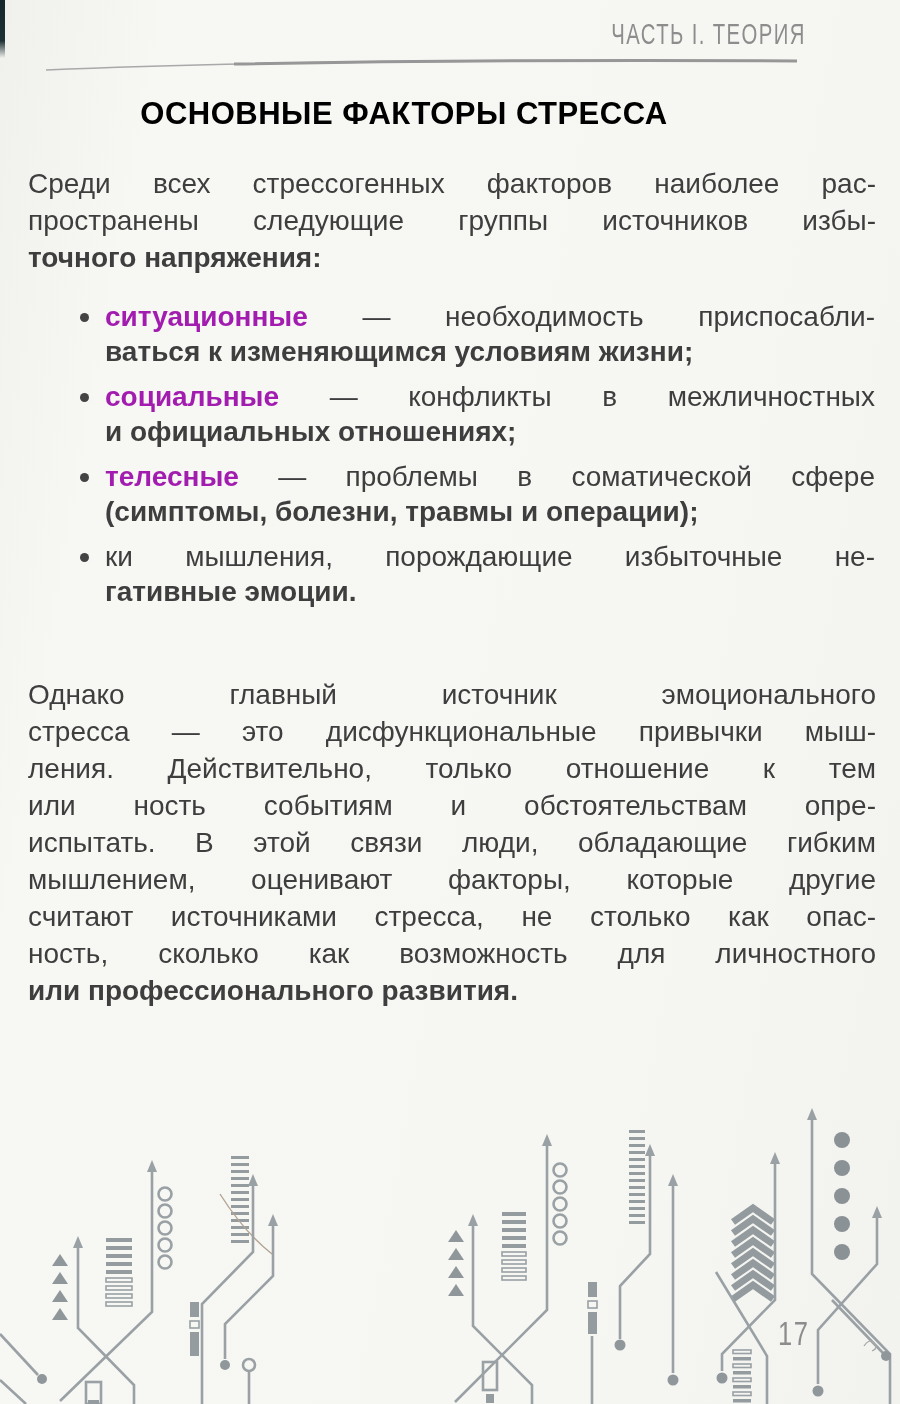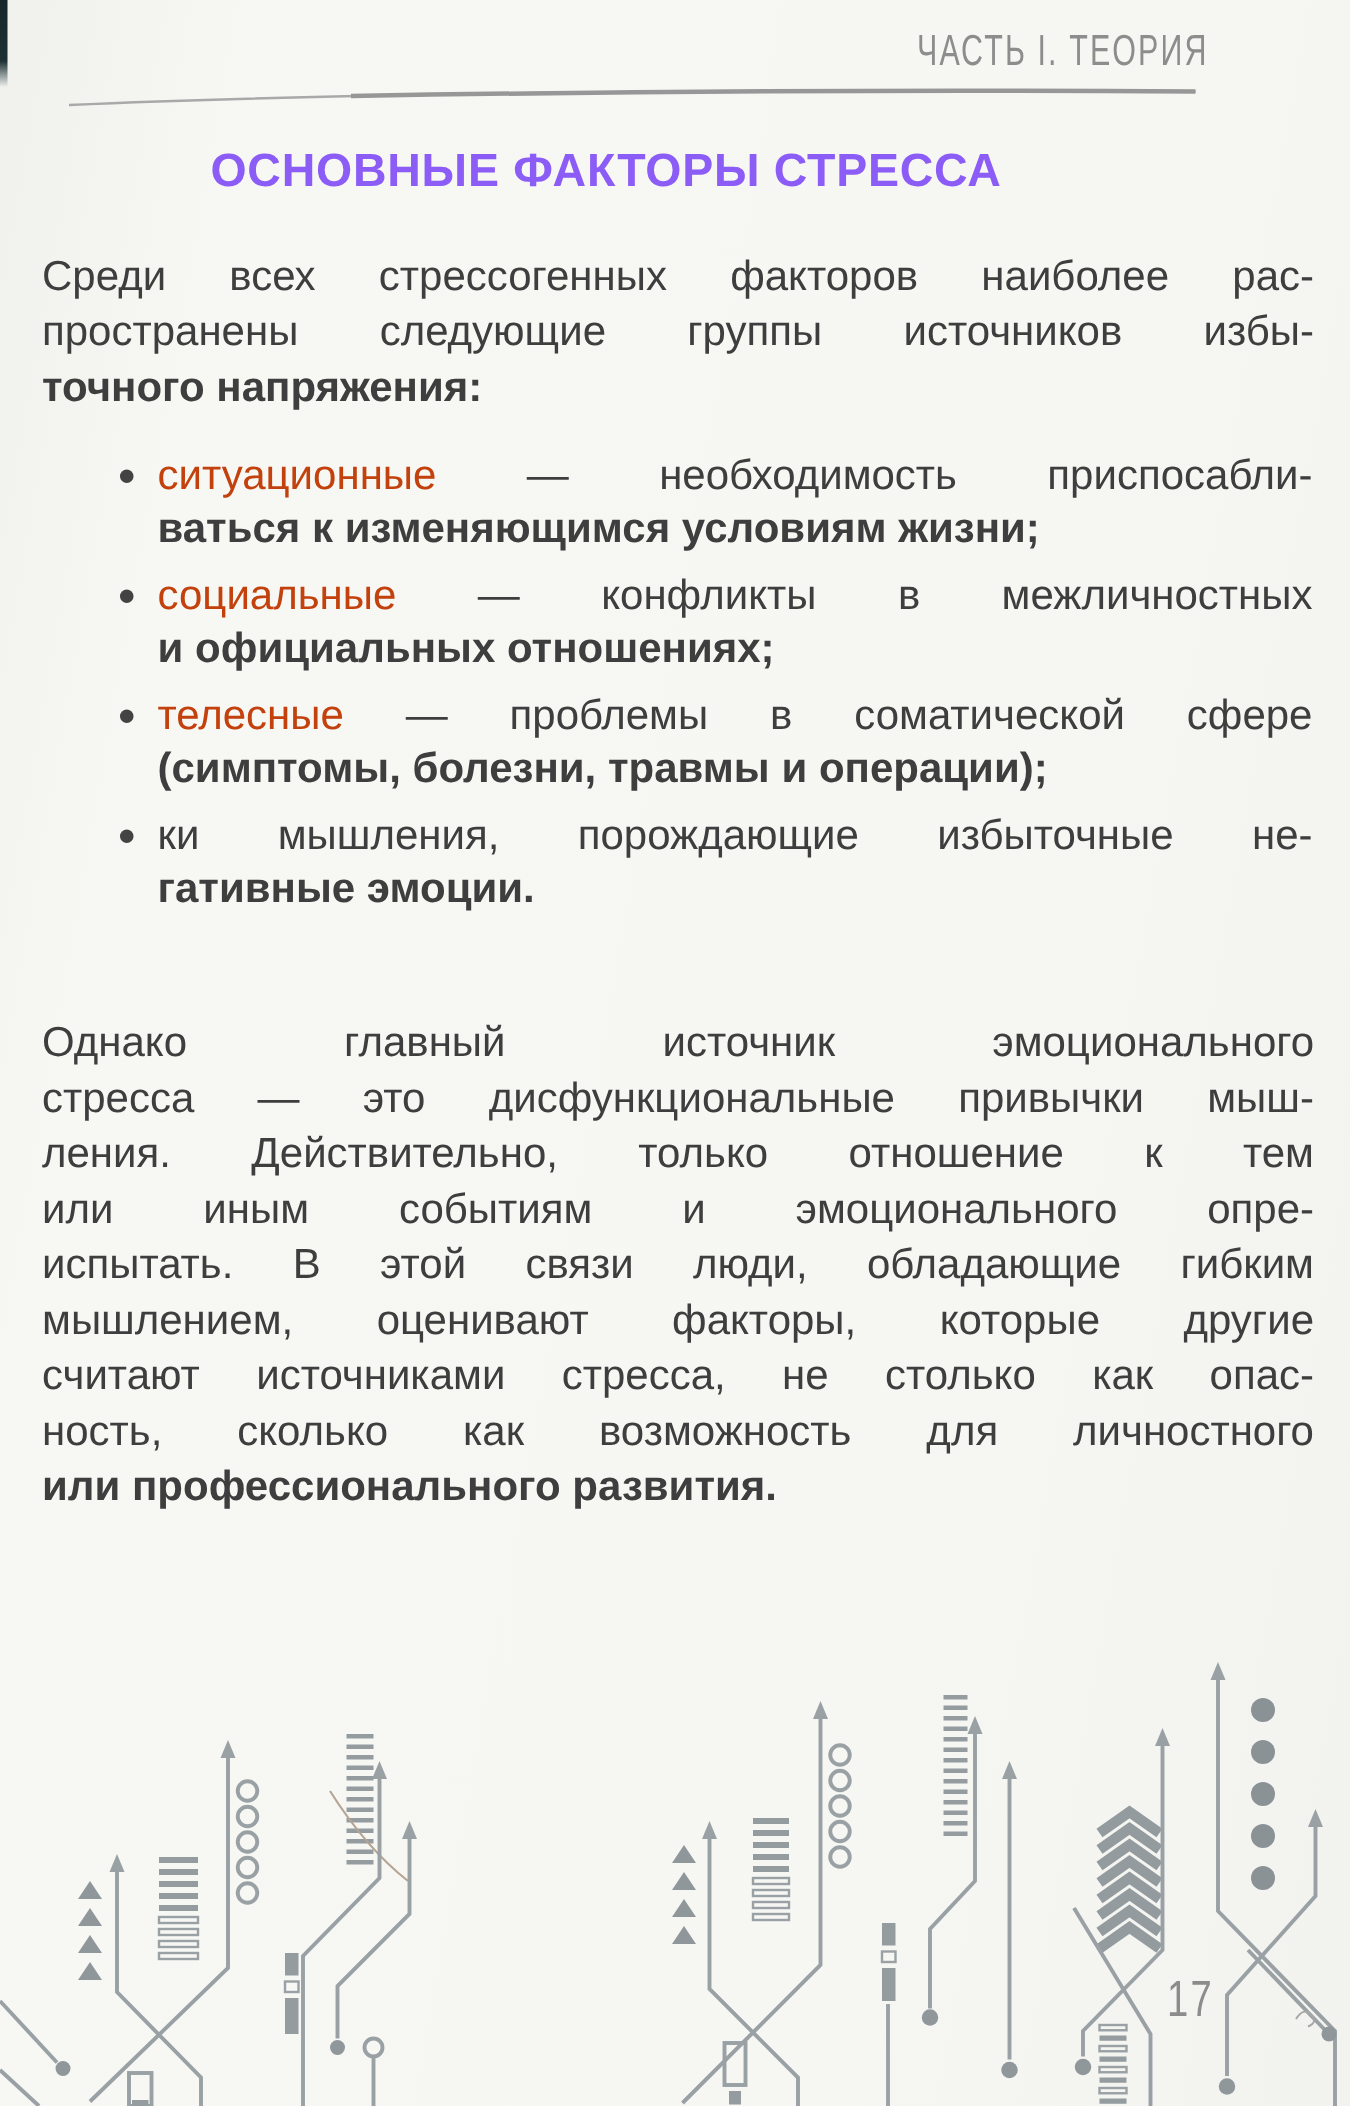--- a/index.html
+++ b/index.html
@@ -15,40 +15,40 @@
   }
   .running-head{
     position:absolute;top:18px;right:94px;
     font-size:29px;font-weight:400;color:#8d8d8d;letter-spacing:2px;
     transform:scaleX(0.70);transform-origin:100% 50%;white-space:nowrap;
   }
   .rule{position:absolute;top:56px;left:44px;width:756px;height:18px;}
   .title{
     position:absolute;top:96px;left:0;width:100%;box-sizing:border-box;padding-right:92px;
     margin:0;text-align:center;
-    font-size:31px;font-weight:bold;color:#8b5cf6;letter-spacing:0.5px;
+    font-size:31px;font-weight:bold;color:#000000;letter-spacing:0.5px;
   }
   .para{position:absolute;left:28px;width:848px;font-size:28px;}
   .para .line{line-height:37px;}
   #intro-para{top:165px;}
   #main-para{top:676px;}
   .line{text-align:justify;text-align-last:justify;}
   .line.last{text-align-last:left;font-weight:bold;}
   ul.bullets{
     position:absolute;top:299px;left:80px;margin:0;padding:0;list-style:none;
     font-size:28px;
   }
   ul.bullets li{display:flex;margin:0 0 10px 0;}
   ul.bullets .line{line-height:35px;}
   .bullet-dot{
     flex:none;width:9px;height:9px;border-radius:50%;background:#434343;
     margin:14px 16px 0 0;
   }
   .item-text{width:770px;}
-  .term{font-weight:normal;color:#c2410c;}
+  .term{font-weight:bold;color:#a21caf;}
   .pagenum{
     position:absolute;top:1314px;left:778px;z-index:2;
     font-size:34px;color:#8c8c8c;letter-spacing:2px;
     transform:scaleX(0.75);transform-origin:0 50%;
   }
   svg.decor{position:absolute;left:0;bottom:0;z-index:1;}
 </style>
 </head>
 <body>
 
@@ -97,21 +97,21 @@
         <div class="line">ки мышления, порождающие избыточные не-</div>
         <div class="line last">гативные эмоции.</div>
       </div>
     </li>
   </ul>
 
 <div class="para" id="main-para">
     <div class="line">Однако главный источник эмоционального</div>
     <div class="line">стресса — это дисфункциональные привычки мыш-</div>
     <div class="line">ления. Действительно, только отношение к тем</div>
-    <div class="line">или иным событиям и эмоционального опре-</div>
+    <div class="line">или ность событиям и обстоятельствам опре-</div>
     <div class="line">испытать. В этой связи люди, обладающие гибким</div>
     <div class="line">мышлением, оценивают факторы, которые другие</div>
     <div class="line">считают источниками стресса, не столько как опас-</div>
     <div class="line">ность, сколько как возможность для личностного</div>
     <div class="line last">или профессионального развития.</div>
   </div>
 
 <div class="pagenum">17</div>
 
 <svg class="decor" width="900" height="300" viewBox="0 0 900 300">

